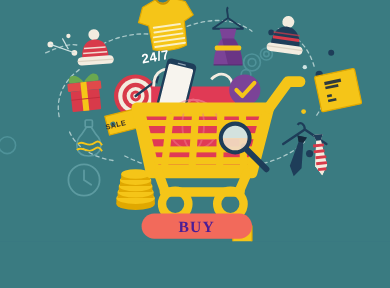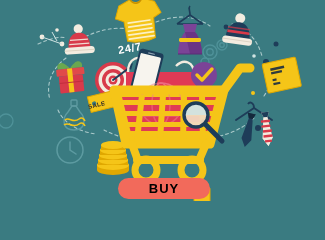--- a/index.html
+++ b/index.html
@@ -9,22 +9,22 @@
     background:#3a7b81;
   }
   #stage{position:relative;width:325px;height:201px;overflow:hidden;background:#3a7b81;}
   #stage svg{position:absolute;left:0;top:0;}
   .lbl{position:absolute;color:#fff;font-weight:bold;letter-spacing:.5px;}
   #txt247{left:118px;top:42px;font-size:11px;transform:rotate(-10deg);text-shadow:0 0 1px #2f686d;}
   #saletxt{left:88px;top:102px;font-size:6px;color:#3c3226;font-weight:bold;transform:rotate(-14deg);letter-spacing:.4px;}
   #buywrap{position:absolute;left:118px;top:178px;width:92px;height:21px;}
   #buybtn{
     position:absolute;left:0;top:0;width:92px;height:21px;border:0;
-    background:#f26a5b;border-radius:11px;color:#000000;
-    font-family:Liberation Sans, sans-serif;font-weight:bold;font-size:13px;
+    background:#f26a5b;border-radius:11px;color:#4c1d95;
+    font-family:Liberation Serif, serif;font-weight:bold;font-size:13px;
     letter-spacing:1px;cursor:pointer;padding:0;line-height:21px;text-align:center;
   }
 </style>
 </head>
 <body>
 
 <div id="stage">
 
   <svg width="325" height="201" viewBox="0 0 325 201">
     <defs>

